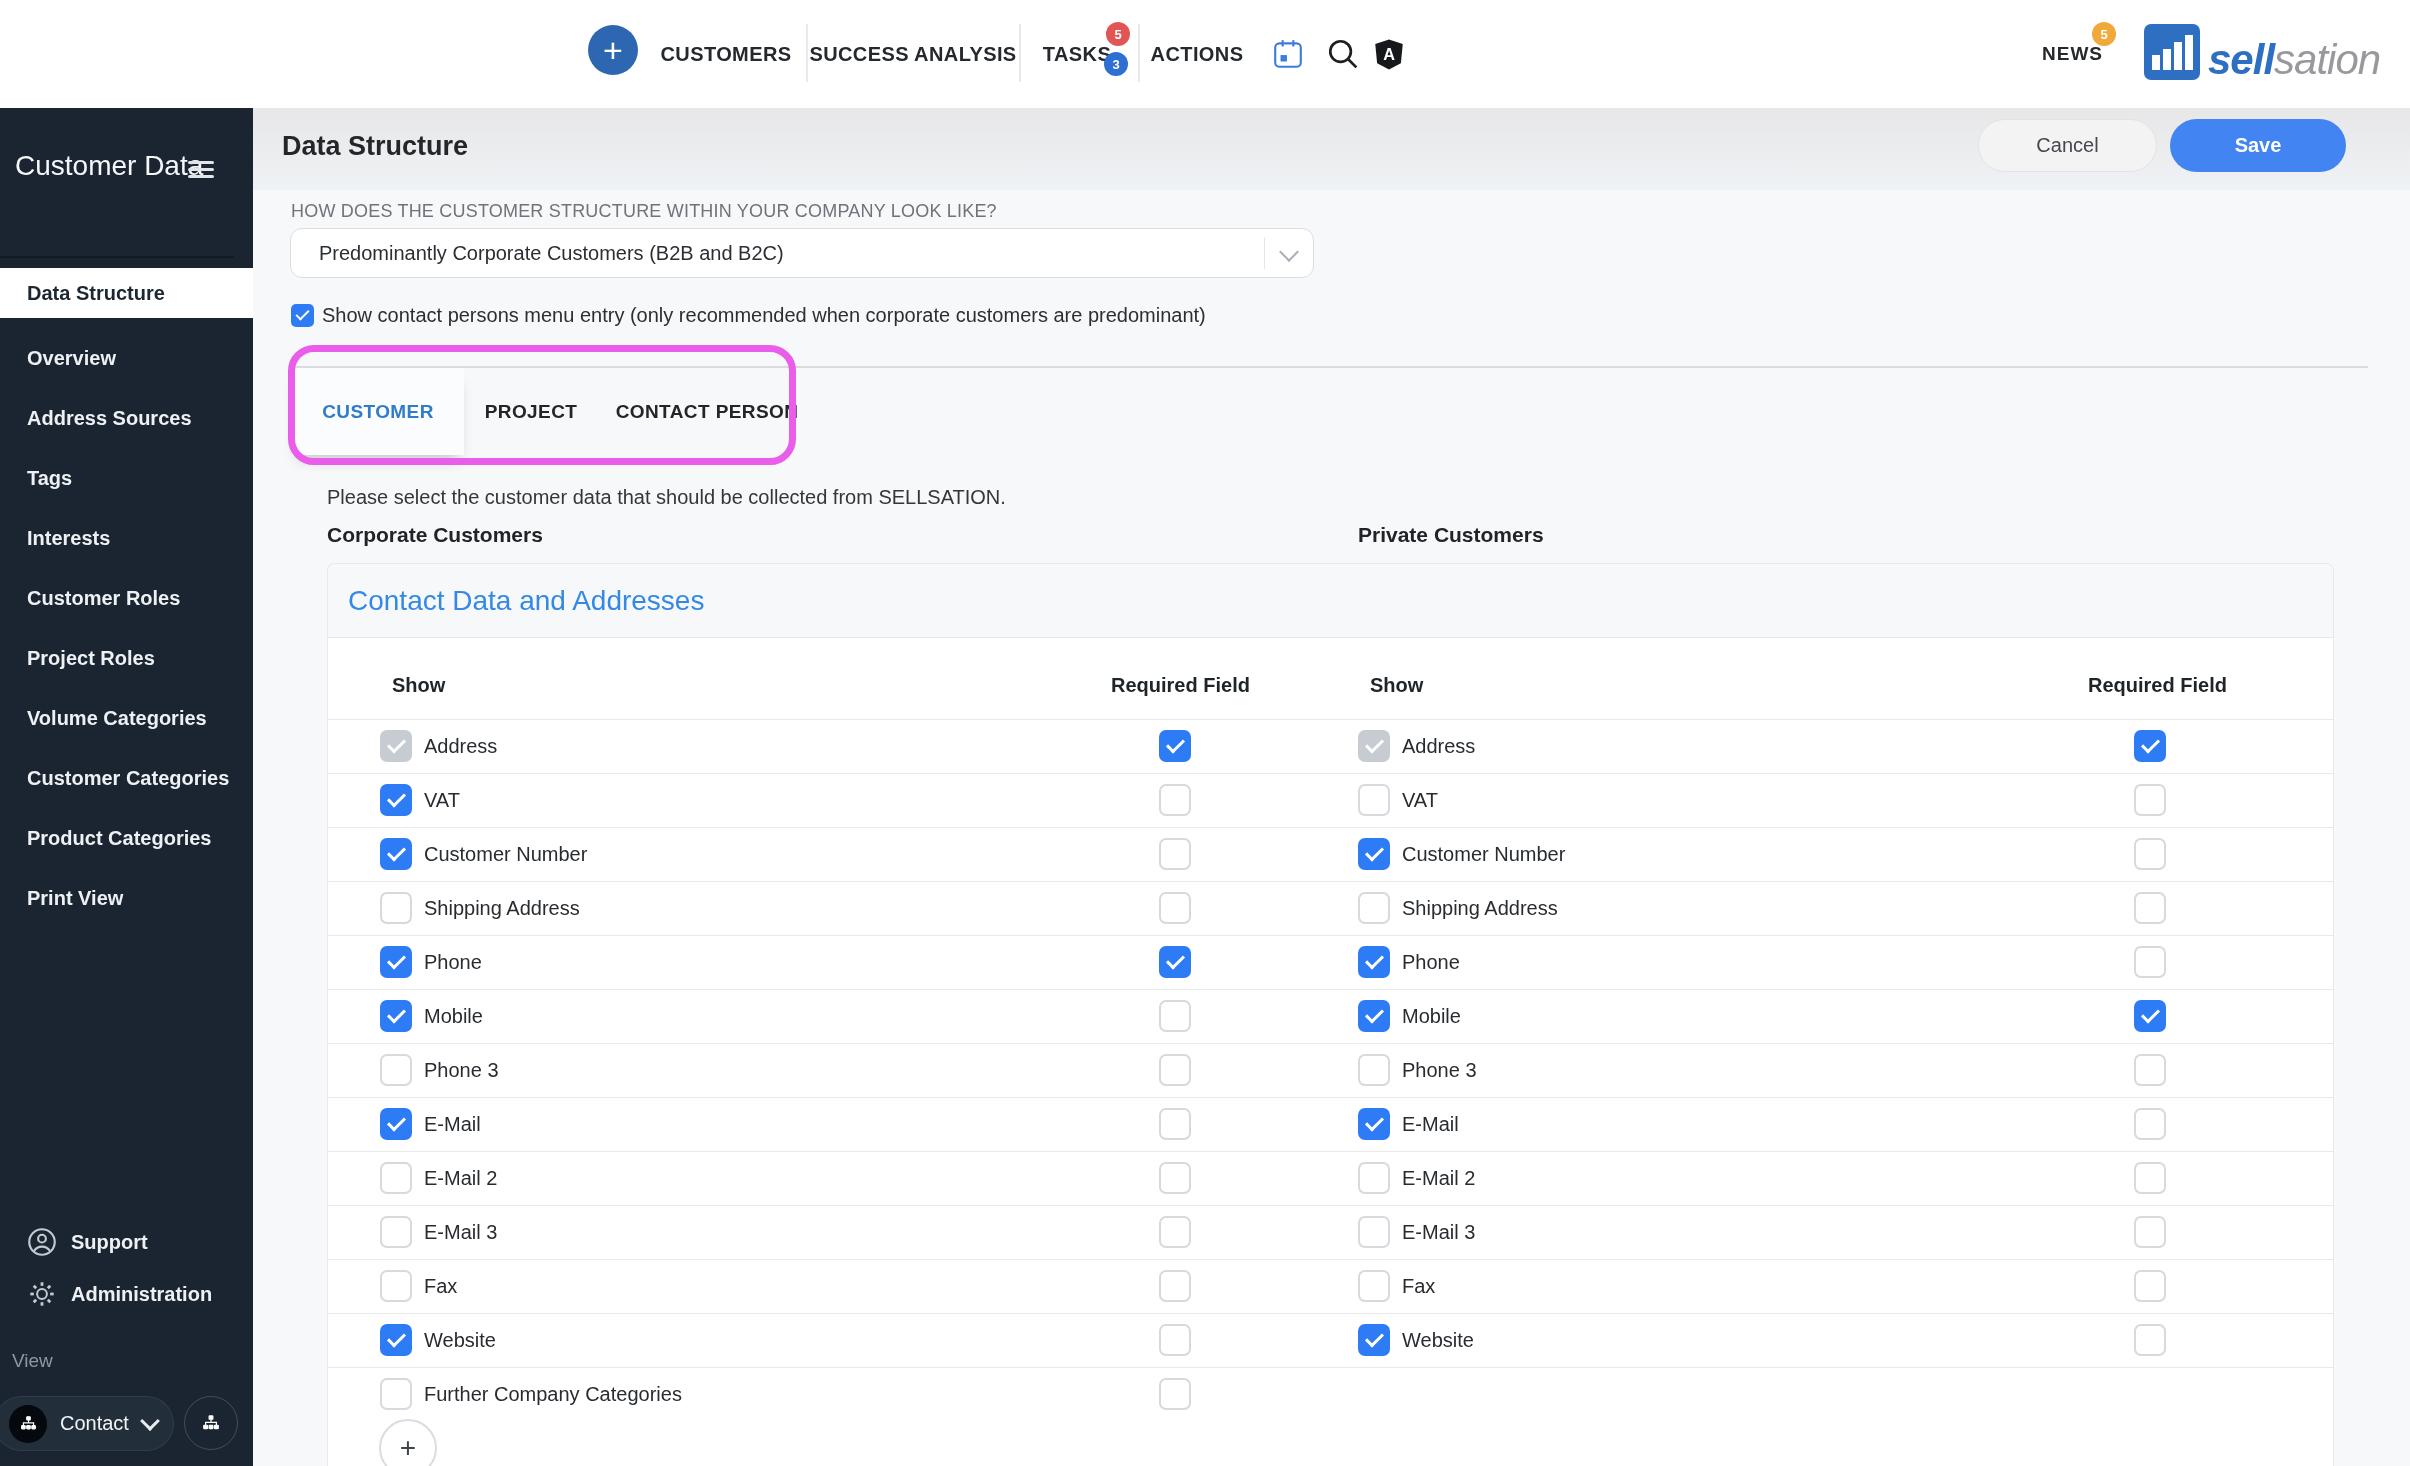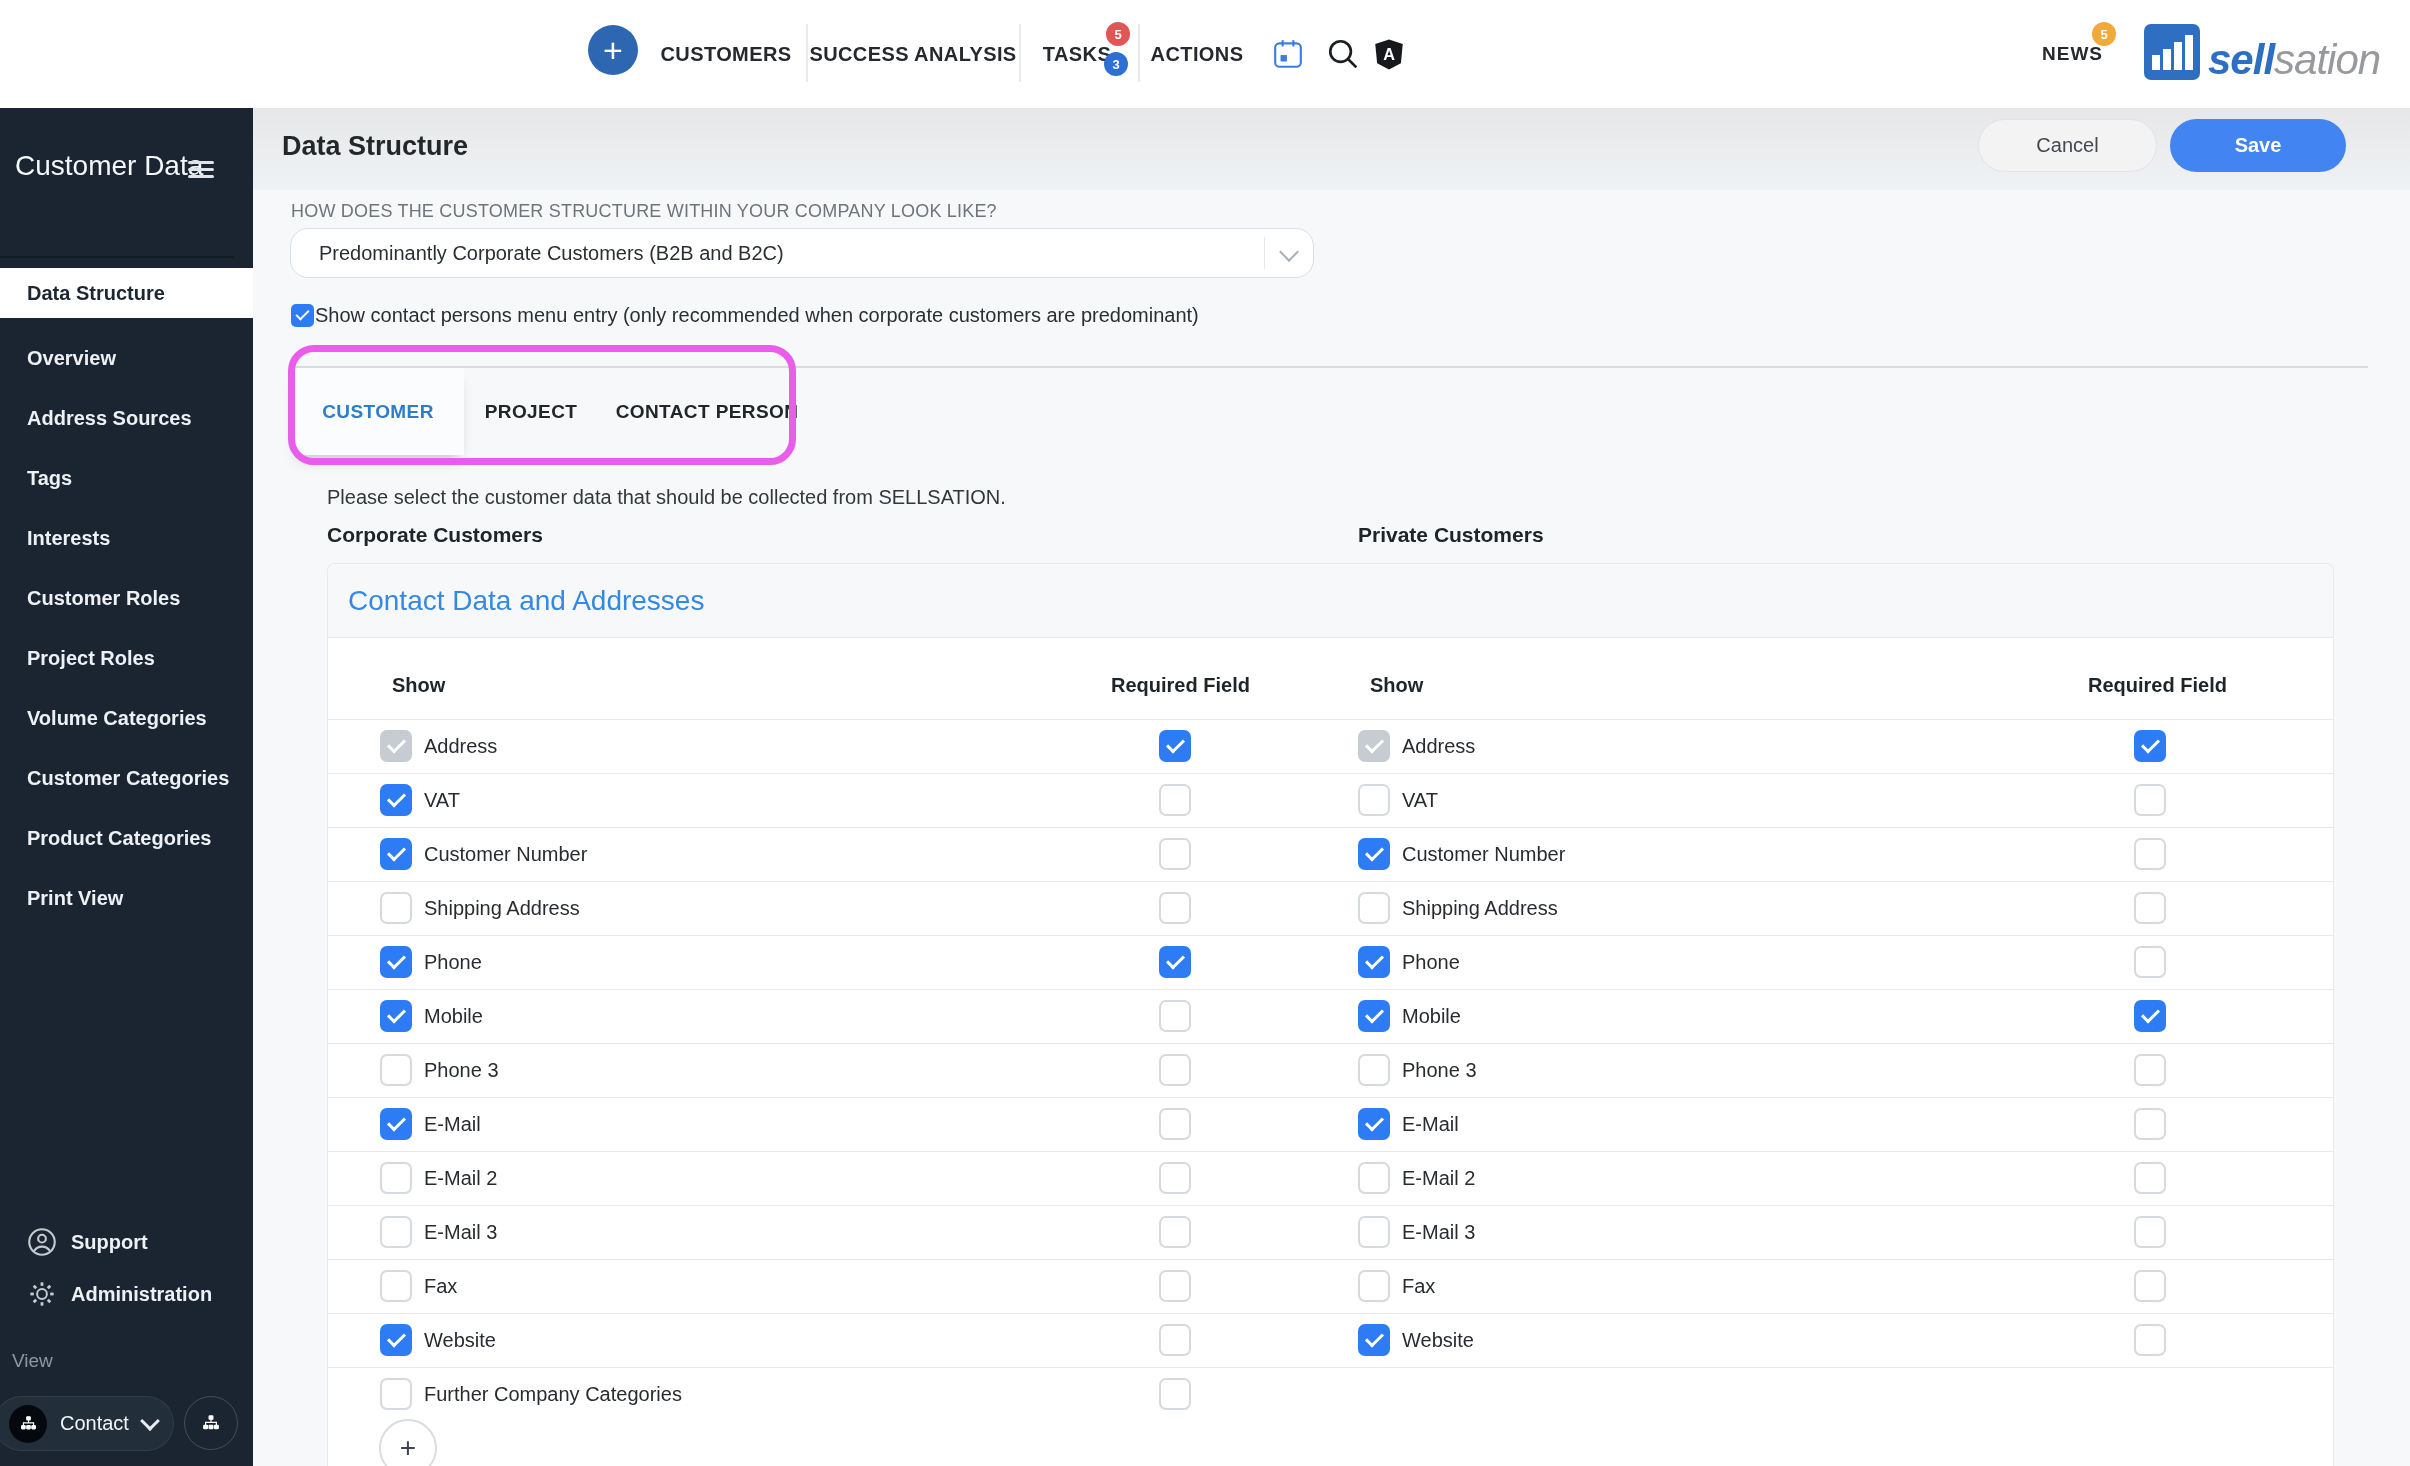--- a/index.html
+++ b/index.html
@@ -58,38 +58,38 @@
         background:linear-gradient(#e7e7e8,#eff2f5);}
   .page-title{position:absolute;left:282px;top:131px;font-size:27px;font-weight:700;color:#23272c;}
   .btn{position:absolute;top:119px;height:53px;border-radius:27px;display:flex;align-items:center;
        justify-content:center;font-size:20px;cursor:pointer;box-sizing:border-box;}
   .btn-cancel{left:1978px;width:179px;background:#f3f3f4;border:1px solid #e3e3e6;color:#44484e;font-weight:500;}
   .btn-save{left:2170px;width:176px;background:#4285f2;color:#ffffff;font-weight:600;}
   .content-bg{position:absolute;left:253px;top:190px;width:2157px;height:1276px;background:#f6f8fa;}
 
   .q-label{position:absolute;left:291px;top:201px;font-size:18px;color:#6f737a;letter-spacing:.2px;}
   .select{position:absolute;left:290px;top:228px;width:1024px;height:50px;background:#fff;
-          border:1px solid #d9dee4;border-radius:18px;cursor:pointer;box-sizing:border-box;}
+          border:1px solid #d9dee4;border-radius:12px;cursor:pointer;box-sizing:border-box;}
   .select-val{position:absolute;left:28px;top:0;height:48px;display:flex;align-items:center;
               font-size:20px;color:#2b2f34;}
   .select-div{position:absolute;left:973px;top:8px;width:1px;height:32px;background:#e3e6ea;}
   .select-chev{position:absolute;left:991px;top:16px;width:12px;height:12px;
                border-right:2.5px solid #aab0b7;border-bottom:2.5px solid #aab0b7;transform:rotate(45deg);}
 
   .cb{display:inline-block;width:32px;height:32px;border-radius:7px;box-sizing:border-box;position:relative;}
   .cb.checked{background:#2e7cf5;}
   .cb.disabled-checked{background:#c7ccd2;}
   .cb.unchecked{background:#fff;border:2px solid #d6dade;}
   .cb.checked::after,.cb.disabled-checked::after{content:"";position:absolute;left:8px;top:9px;width:14px;height:7px;
        border-left:3px solid #fff;border-bottom:3px solid #fff;transform:rotate(-45deg);}
   .cb.small{width:23px;height:23px;border-radius:5px;}
   .cb.small::after{left:5px;top:6px;width:11px;height:5px;border-width:2.5px;}
 
   .cp-row{position:absolute;left:291px;top:304px;display:flex;align-items:center;cursor:pointer;}
-  .cp-row .cp-text{font-size:20px;color:#2b2f34;margin-left:1px;}
+  .cp-row .cp-text{font-size:20px;color:#2b2f34;margin-left:8px;}
 
   .tabs-line{position:absolute;left:292px;top:366px;width:2076px;height:2px;background:#d9dbde;}
   .tab-active{position:absolute;left:292px;top:368px;width:172px;height:87px;background:#fbfcfd;
               box-shadow:0 10px 14px -6px rgba(0,0,0,.22);display:flex;align-items:center;justify-content:center;
               font-size:19px;font-weight:700;letter-spacing:.4px;color:#2f7ccb;cursor:pointer;z-index:2;}
   .tab{position:absolute;top:368px;height:87px;display:flex;align-items:center;justify-content:center;
        transform:translateX(-50%);font-size:19px;font-weight:700;letter-spacing:.4px;color:#222629;cursor:pointer;}
   .annotation{position:absolute;left:288px;top:345px;width:508px;height:120px;border:7px solid #ea5cea;
               border-radius:26px;z-index:3;pointer-events:none;box-sizing:border-box;}
 

